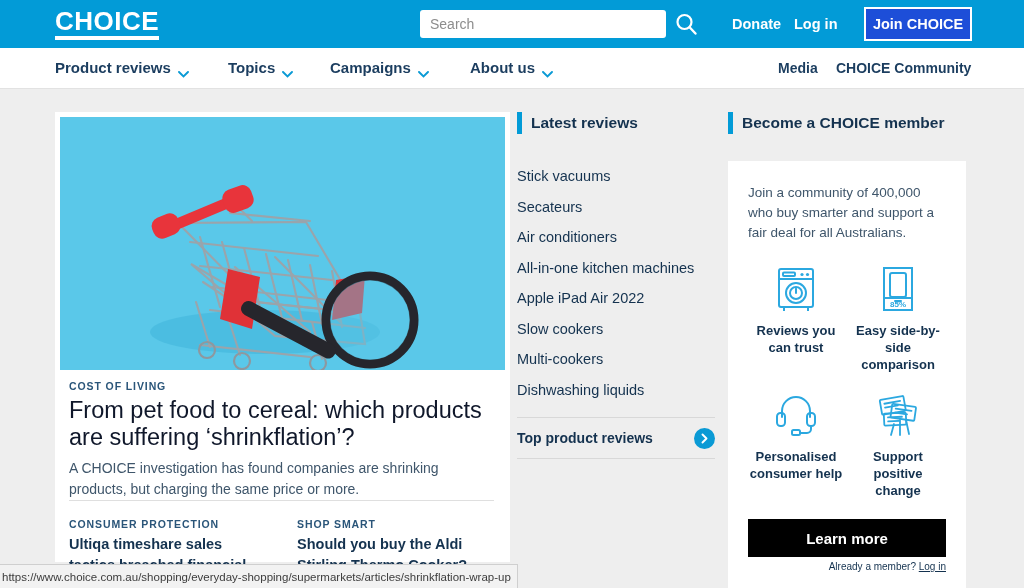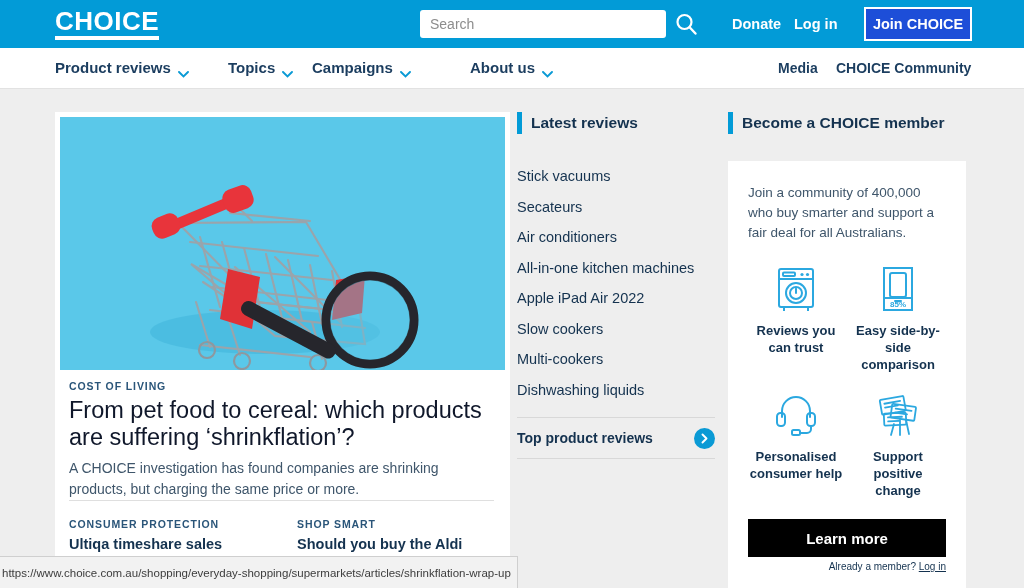--- a/index.html
+++ b/index.html
@@ -56,21 +56,21 @@
     background:#ffffff; border-bottom:1px solid #e2e2e2;
   }
   .nav-item {
     position:absolute; top:11px; display:flex; align-items:center; gap:7px;
     color:#1B3D5F; font-size:15px; font-weight:bold; cursor:pointer;
     white-space:nowrap;
   }
   .chev { display:inline-block; width:11px; height:7px; }
   #nav-product { left:55px; }
   #nav-topics  { left:228px; }
-  #nav-campaigns { left:312px;text-align:center; }
+  #nav-campaigns { left:330px;text-align:center; }
   #nav-about   { left:470px; }
   .nav-right {
     position:absolute; top:12px; color:#1B3D5F; font-size:14px;
     font-weight:bold; cursor:pointer; white-space:nowrap;
   }
   #nav-media { left:778px; }
   #nav-community { left:836px; }
 
   
   .main { position:absolute; left:0; top:89px; width:1024px; height:475px; }
@@ -152,21 +152,21 @@
     display:flex; align-items:center; justify-content:center; cursor:pointer;
     font-family:"Liberation Sans", sans-serif;
   }
   .already {
     margin-top:4px; text-align:right; color:#14324F; font-size:10px;
   }
   .already a { color:#14324F; text-decoration:underline; cursor:pointer; }
 
   
   .statusbar {
-    position:absolute; left:0; bottom:0; height:32px;
+    position:absolute; left:0; bottom:0; height:24px;
     background:#f2f2f2; border:1px solid #cfcfcf; border-left:none; border-bottom:none;
     display:flex; align-items:center; padding:0 6px 0 2px;
     color:#3c3c3c; font-size:11.5px; white-space:nowrap;
     font-family:"Liberation Sans", sans-serif;
   }
 </style>
 </head>
 <body>
 
 <div class="page">

